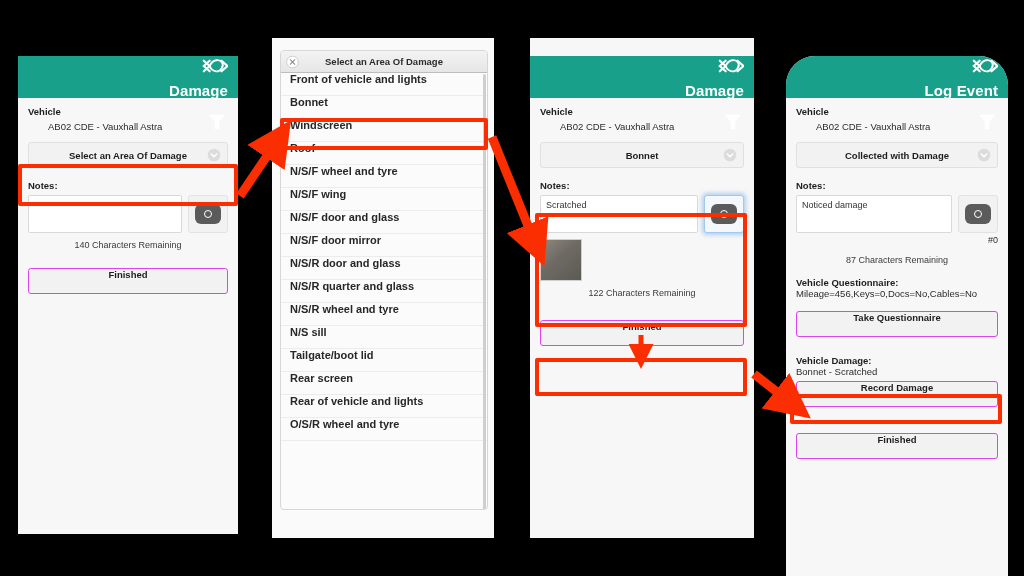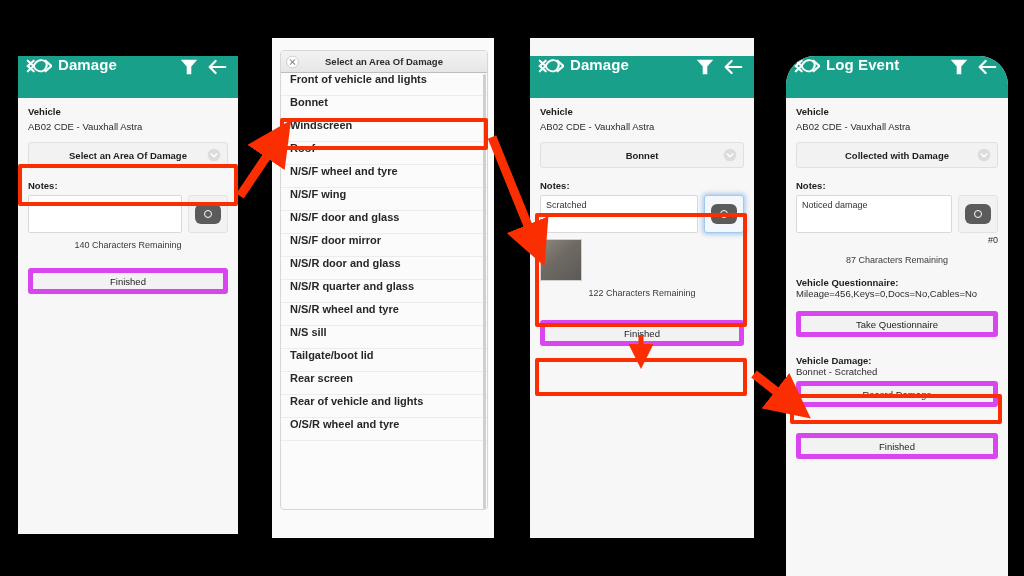--- a/index.html
+++ b/index.html
@@ -19,23 +19,24 @@
   }
   .panel.p1 { left: 18px;  top: 56px;  width: 220px; height: 478px; }
   .panel.p2 { left: 272px; top: 38px;  width: 222px; height: 500px; background: #fafafa; }
   .panel.p3 { left: 530px; top: 38px;  width: 224px; height: 500px; }
   .panel.p4 { left: 786px; top: 56px;  width: 222px; height: 550px; border-radius: 29px; }
 
   
   .appbar {
     height: 42px;
     background: #18a08a;
-    display: flex; align-items: flex-start;
+    display: flex; align-items: flex-end;
     padding: 0 10px 0 8px;
     gap: 6px;
+    flex-direction: column;
   }
   .logo { width: 26px; height: 20px; flex: 0 0 auto; }
   .appbar-title {
     color: #ffffff;
     font-size: 15px;
     font-weight: bold;
     letter-spacing: .1px;
     white-space: nowrap;
   }
   .appbar-spacer { flex: 1 1 auto; }
@@ -43,20 +44,21 @@
 
   
   .pbody { padding: 8px 10px 0 10px; }
   .lbl-bold {
     font-size: 9.5px; font-weight: bold; color: #1d1d1d;
     margin-bottom: 4px;
   }
   .lbl-plain {
     font-size: 9.5px; color: #2b2b2b;
     margin-bottom: 10px;
+    margin-left: 20px;
   }
   .sel-btn {
     height: 26px;
     border: 1px solid #e0e0e0;
     background: #f2f2f2;
     border-radius: 3px;
     display: flex; align-items: center; justify-content: center;
     position: relative;
     font-size: 9.5px; font-weight: bold; color: #1d1d1d;
   }
@@ -108,25 +110,25 @@
     margin-top: 7px;
   }
   .thumb {
     width: 42px; height: 42px;
     margin-top: 6px;
     background: linear-gradient(140deg,#8e877c 0%,#6e6a63 45%,#5c5a56 100%);
     border: 1px solid #cfcfcf;
   }
   .flat-btn {
     height: 26px;
-    border: 5px solid #d946ef;
+    border: 1px solid #d946ef;
     background: #f2f2f2;
     border-radius: 3px;
-    display: flex; align-items: center; justify-content: center;
-    font-size: 9.5px; font-weight: normal; color: #1d1d1d;
+    display: flex; justify-content: center;
+    font-size: 9.5px; font-weight: bold; color: #1d1d1d;
   }
   .hashnum { font-size: 9px; color: #2b2b2b; text-align: right; margin-top: 2px; }
   .sec-title { font-size: 9.5px; font-weight: bold; color: #1d1d1d; }
   .sec-val { font-size: 9.5px; color: #2b2b2b; }
 
   
   .dd {
     margin: 12px 6px 0 8px;
     background: #fbfbfb;
     border: 1px solid #d6d6d6;

